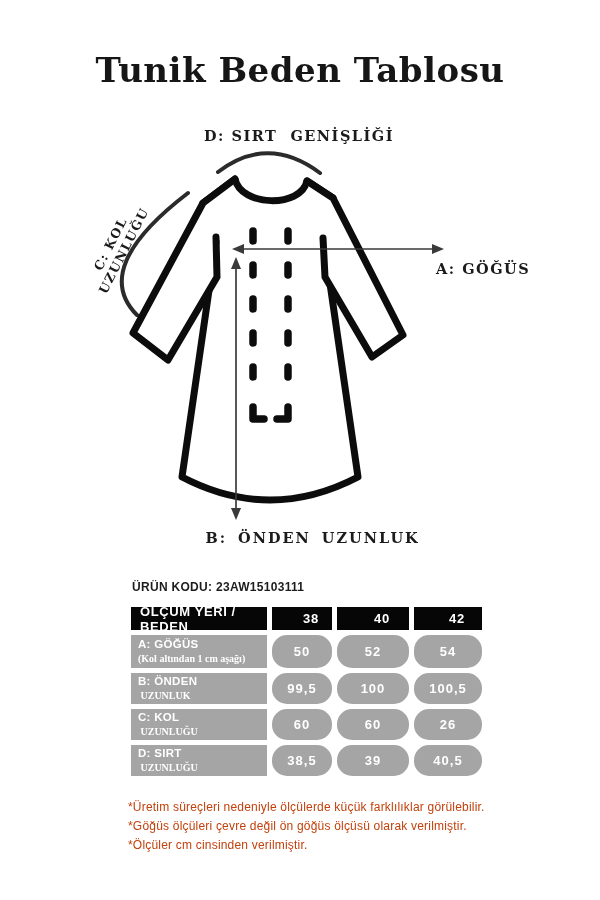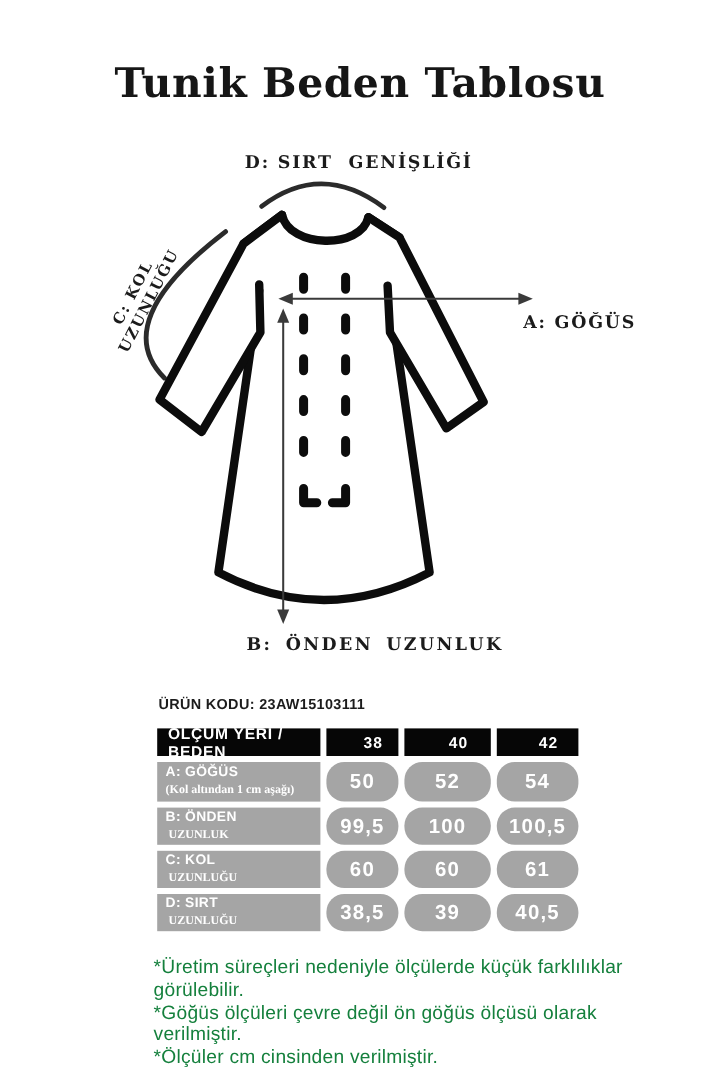--- a/index.html
+++ b/index.html
@@ -23,26 +23,26 @@
                 color:#1c1c1c;letter-spacing:.3px;}
 
   #size-table{position:absolute;left:131px;top:607px;width:342px;display:grid;
               grid-template-columns:136px 60px 72px 68px;
               grid-template-rows:23px 33px 31px 31px 31px;gap:5px;}
   .hcell{background:#060606;color:#ffffff;font-size:13px;font-weight:bold;letter-spacing:.8px;
          display:flex;align-items:center;justify-content:center;padding-left:18px;}
   .hcell.hlabel{justify-content:flex-start;padding-left:9px;letter-spacing:.6px;}
   .cell{background:#a5a5a5;color:#ffffff;}
   .vcell{display:flex;align-items:center;justify-content:center;
-         font-size:17px;font-weight:bold;letter-spacing:1px;border-radius:15px;}
+         font-size:13px;font-weight:bold;letter-spacing:1px;border-radius:15px;}
   .lcell{display:flex;flex-direction:column;justify-content:center;padding-left:7px;
          font-weight:bold;font-size:11.5px;line-height:13.5px;letter-spacing:.3px;}
   .lcell .l2{font-size:10px;letter-spacing:0;white-space:pre;font-family:Liberation Serif, serif;}
 
-  #footnotes{position:absolute;left:128px;top:798px;font-size:16px;color:#15803d;
+  #footnotes{position:absolute;left:128px;top:798px;font-size:12px;color:#c2410c;
              line-height:18.8px;letter-spacing:.2px;}
 </style>
 </head>
 <body>
 
 <div id="page">
 
   <div id="title" class="serif">Tunik Beden Tablosu</div>
 
   <svg id="diagram-svg" width="600" height="560" viewBox="0 0 600 560">
@@ -112,21 +112,21 @@
     <div class="cell vcell">99,5</div>
     <div class="cell vcell">100</div>
     <div class="cell vcell">100,5</div>
 
     <div class="cell lcell">
       <span>C: KOL</span>
       <span class="l2"> UZUNLUĞU</span>
     </div>
     <div class="cell vcell">60</div>
     <div class="cell vcell">60</div>
-    <div class="cell vcell">61</div>
+    <div class="cell vcell">26</div>
 
     <div class="cell lcell">
       <span>D: SIRT</span>
       <span class="l2"> UZUNLUĞU</span>
     </div>
     <div class="cell vcell">38,5</div>
     <div class="cell vcell">39</div>
     <div class="cell vcell">40,5</div>
   </div>
 

